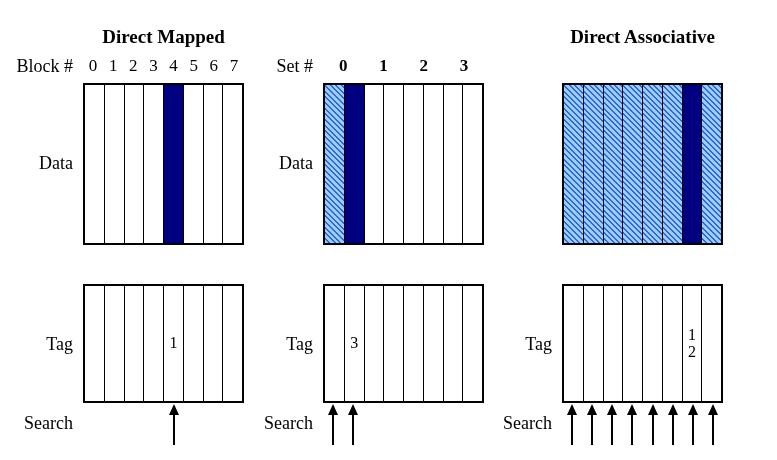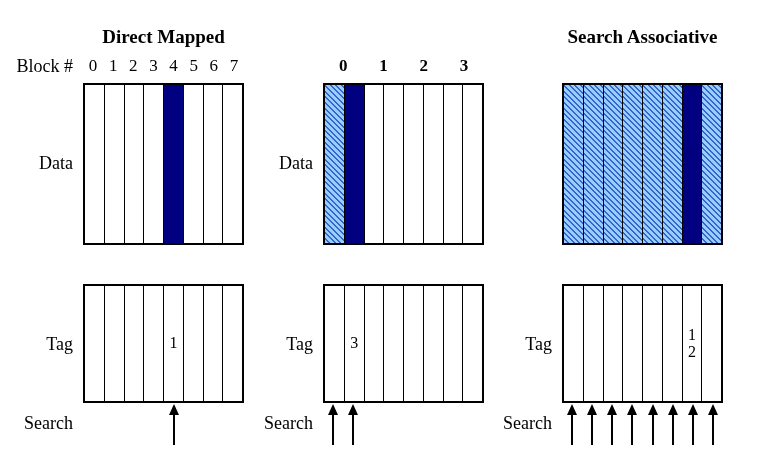--- a/index.html
+++ b/index.html
@@ -190,20 +190,21 @@
         <div class="arrow-slot">
           <div class="arrow"></div>
         </div>
         <div class="arrow-slot"></div>
         <div class="arrow-slot"></div>
         <div class="arrow-slot"></div>
       </div>
   </div>
 
   <div class="panel" style="--bx:323px">
+    <div class="gutter index-label">Set #</div>
     <div class="index-row bold">
         <div class="idx-val">0</div>
         <div class="idx-val">1</div>
         <div class="idx-val">2</div>
         <div class="idx-val">3</div>
       </div>
     <div class="gutter data-label">Data</div>
     <div class="block data-block">
         <div class="cell hatch"></div>
         <div class="cell navy"></div>
@@ -236,21 +237,21 @@
         <div class="arrow-slot"></div>
         <div class="arrow-slot"></div>
         <div class="arrow-slot"></div>
         <div class="arrow-slot"></div>
         <div class="arrow-slot"></div>
         <div class="arrow-slot"></div>
       </div>
   </div>
 
   <div class="panel" style="--bx:562px">
-    <div class="title">Search Associative</div>
+    <div class="title">Direct Associative</div>
     <div class="gutter index-label"></div>
     <div class="index-row"></div>
     <div class="gutter data-label"></div>
     <div class="block data-block">
         <div class="cell hatch"></div>
         <div class="cell hatch"></div>
         <div class="cell hatch"></div>
         <div class="cell hatch"></div>
         <div class="cell hatch"></div>
         <div class="cell hatch"></div>

